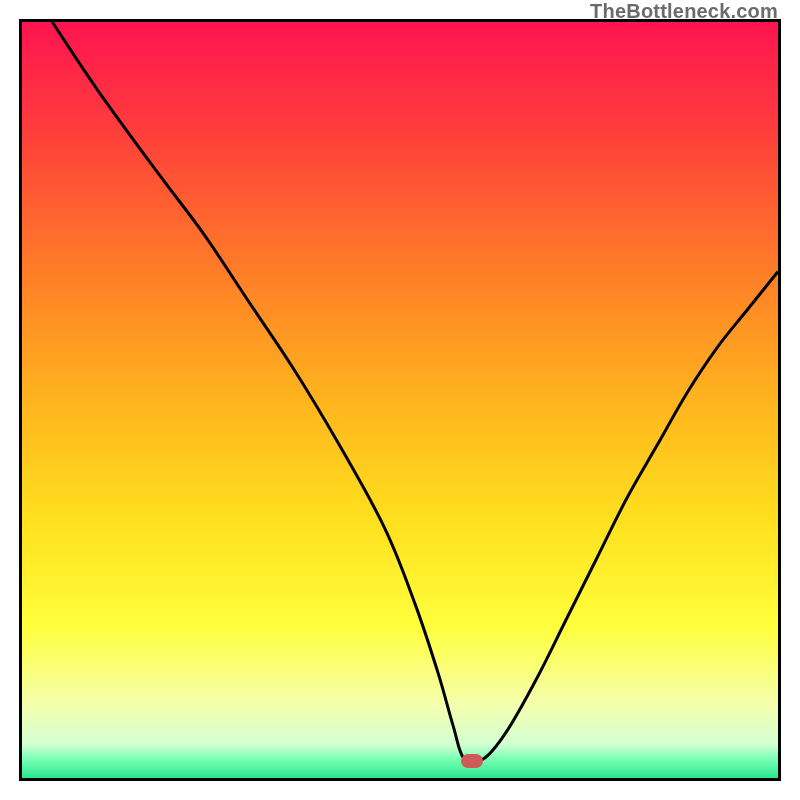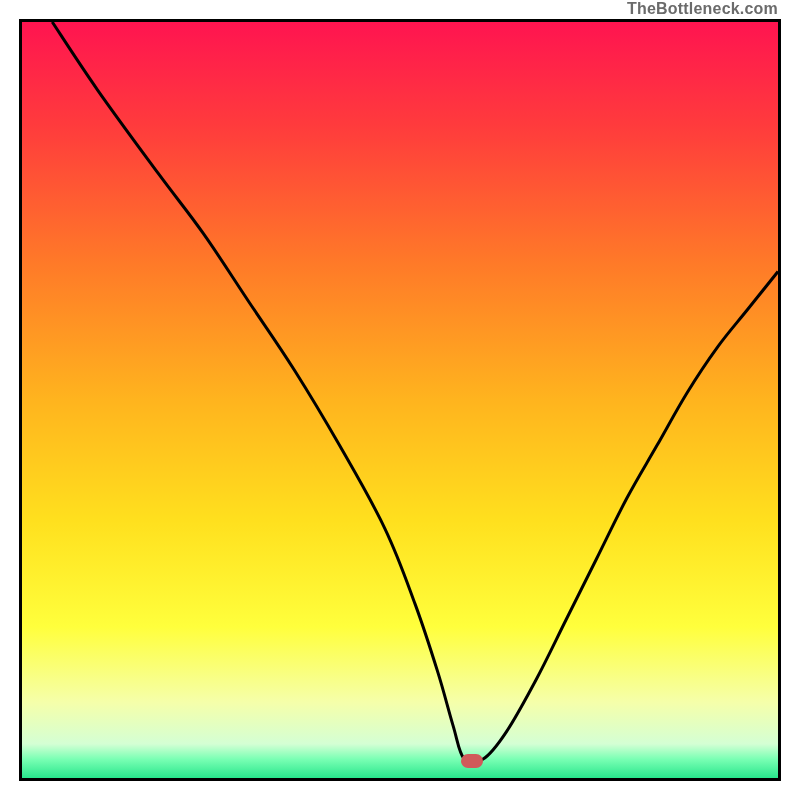--- a/index.html
+++ b/index.html
@@ -39,21 +39,21 @@
     position: absolute;
     width: 22px;
     height: 14px;
     border-radius: 7px;
     transform: translate(-50%, -50%);
   }
   .watermark {
     position: absolute;
     top: 0px;
     right: 22px;
-    font-size: 16px;
+    font-size: 20px;
     font-weight: 600;
     color: #6b6b6b;
     letter-spacing: 0.2px;
   }
 </style>
 </head>
 <body>
 
 <div class="frame">
   <div class="watermark">TheBottleneck.com</div>

